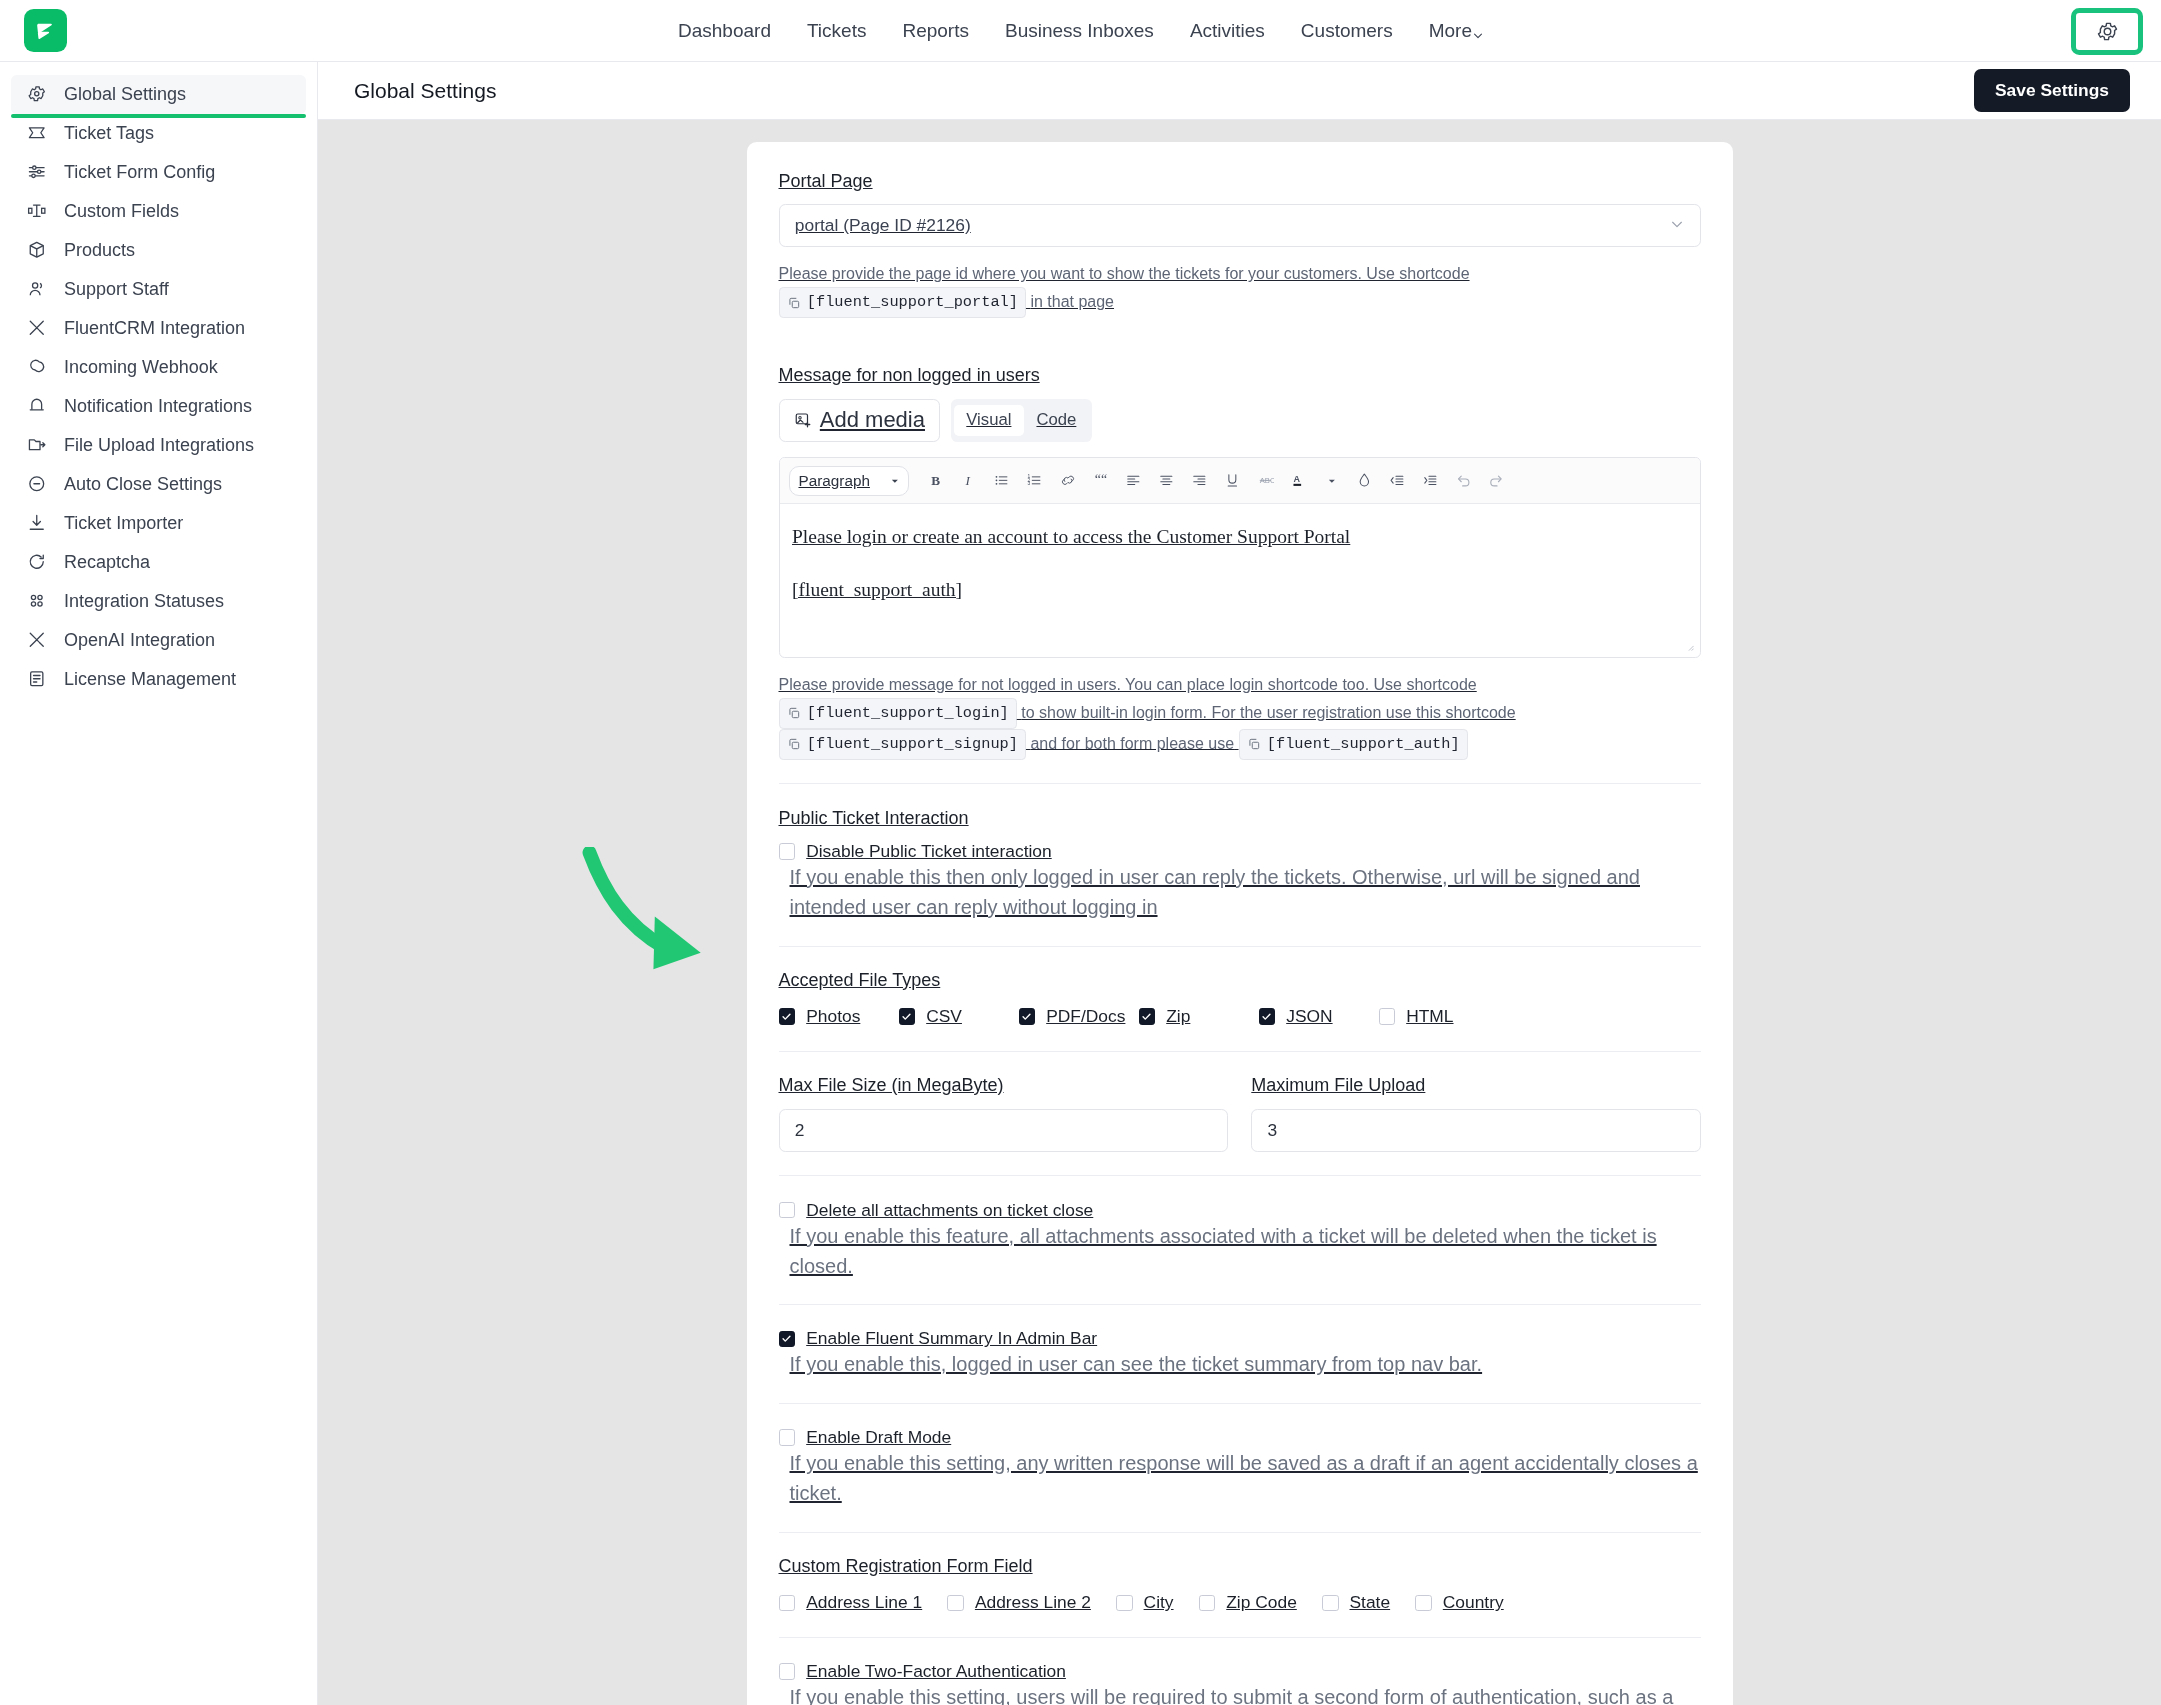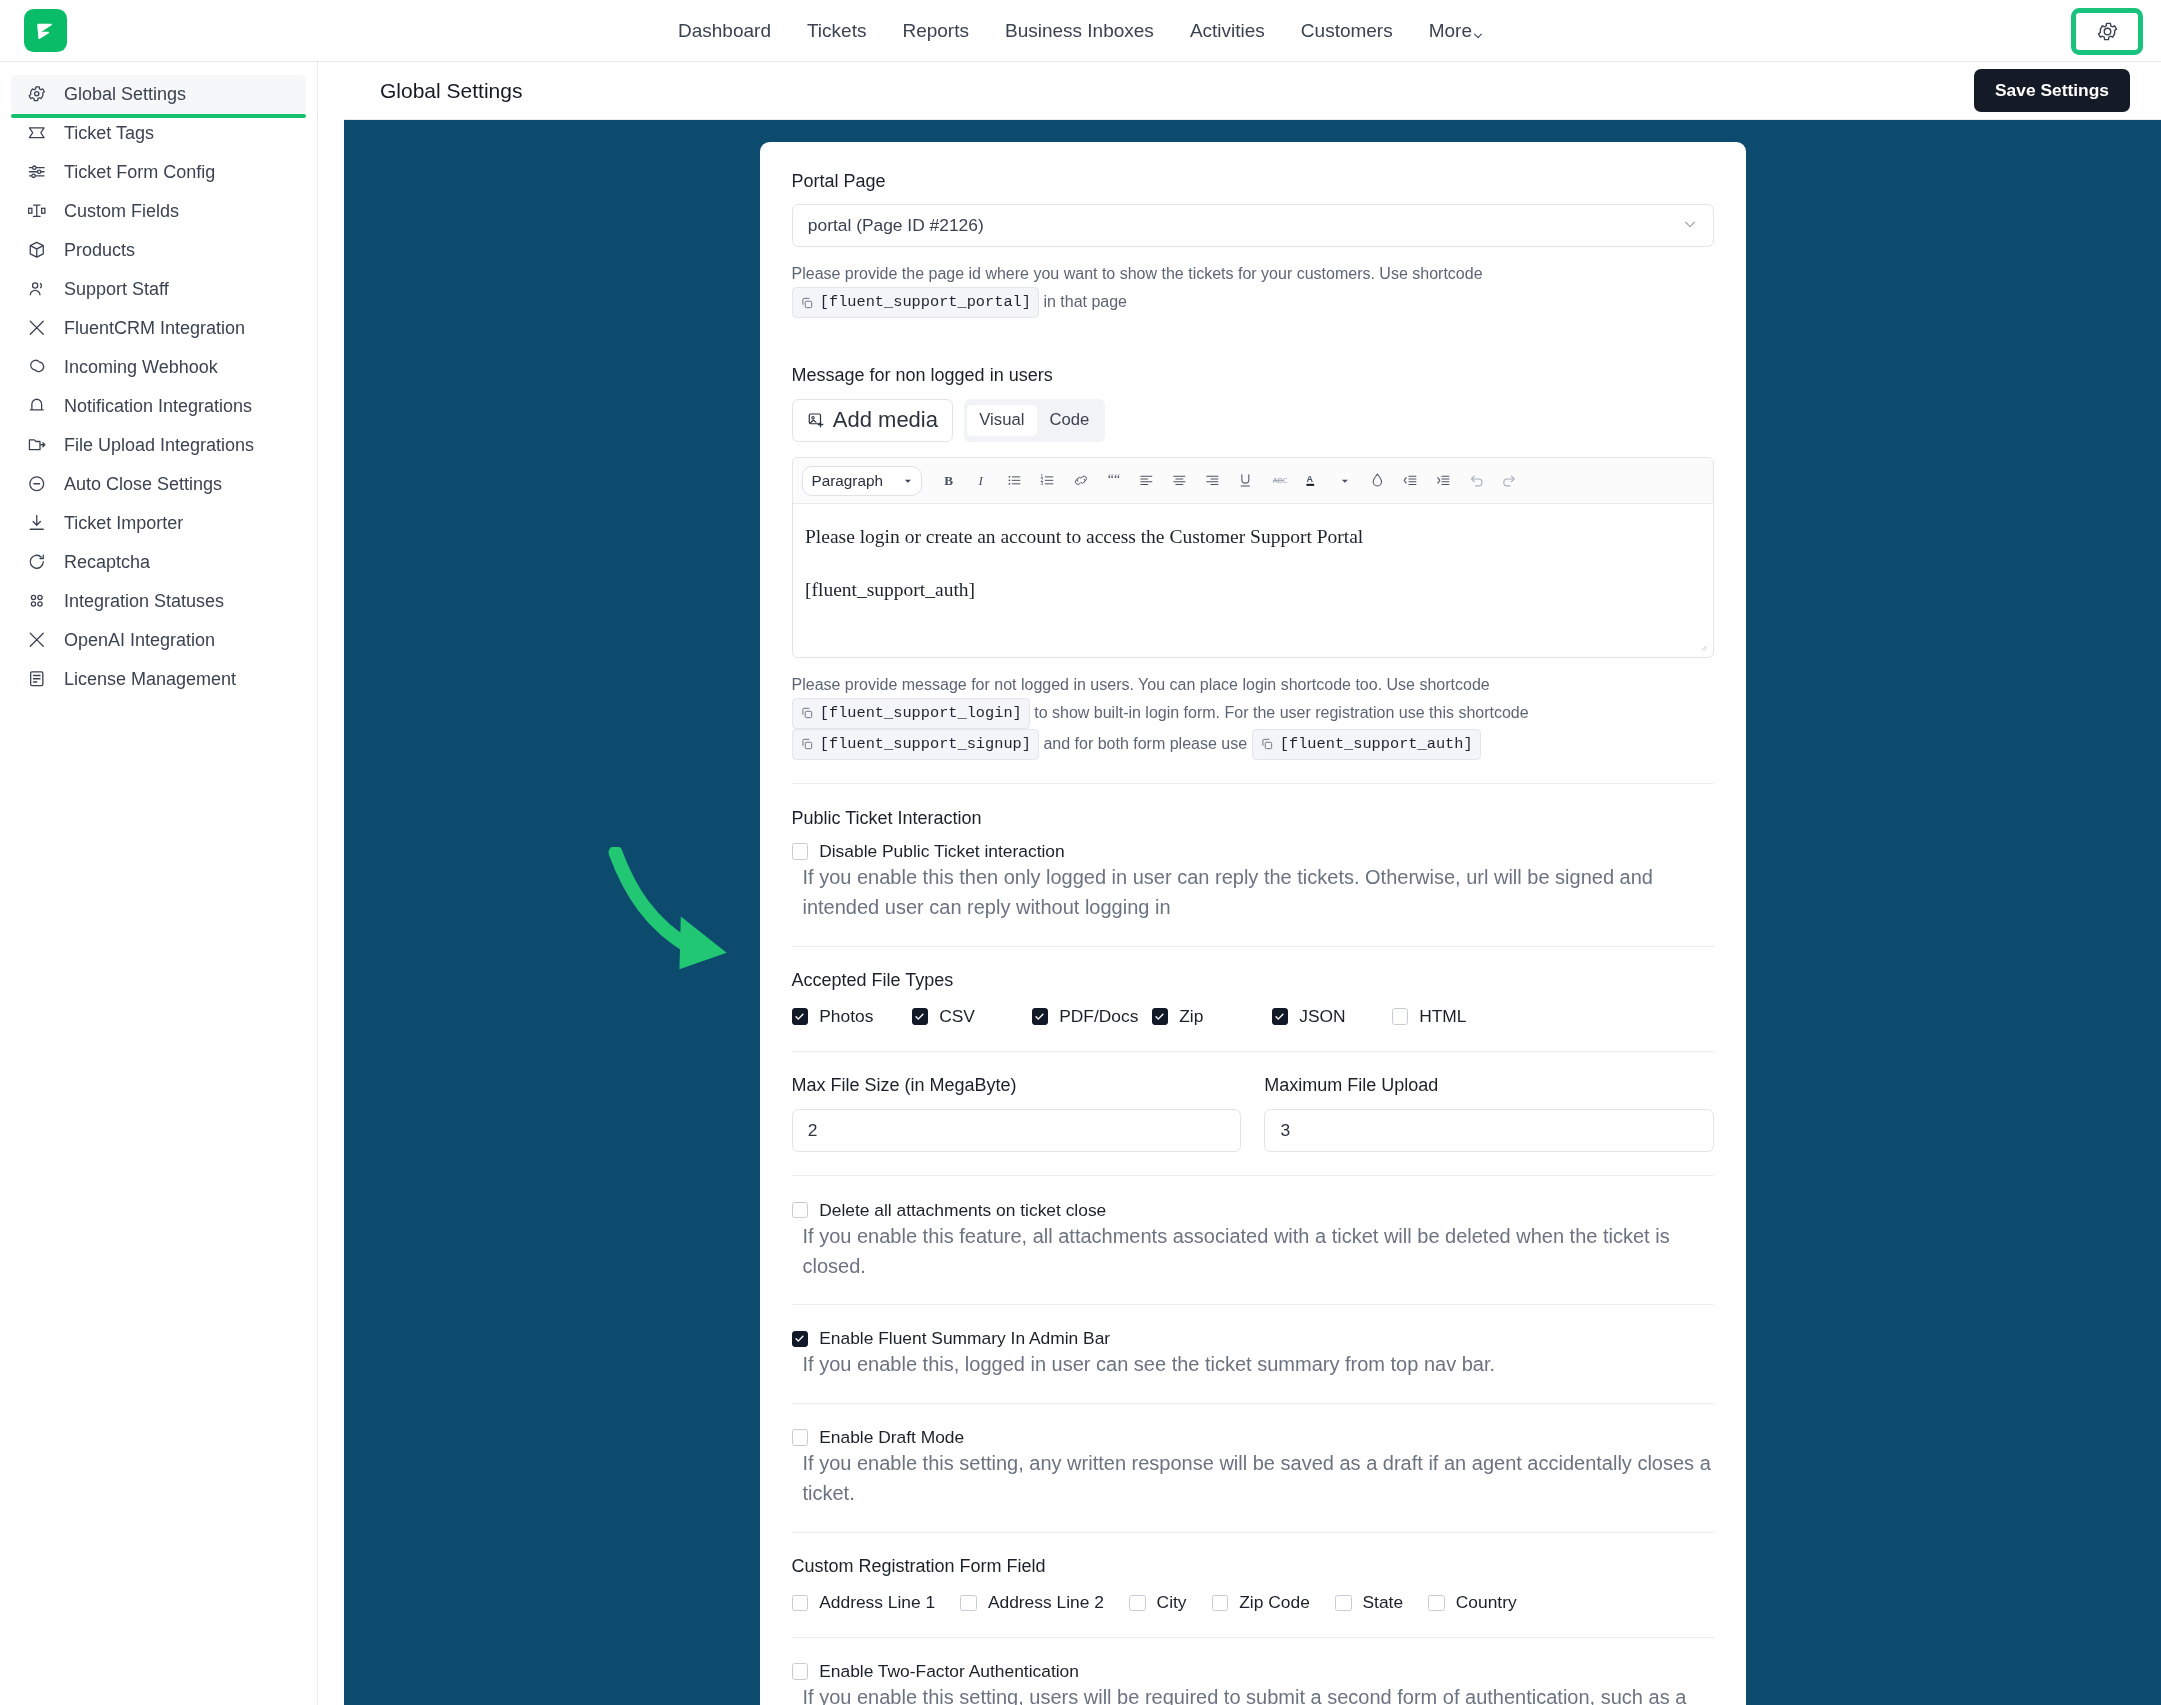--- a/index.html
+++ b/index.html
@@ -53,21 +53,21 @@
     right: 18px;
     top: 7.6px;
     width: 72px; height: 47px;
     border: 5.6px solid #19c37d;
     border-radius: 8.3px;
     background: #ffffff;
     display: flex; align-items: center; justify-content: center;
   }
 
   
-  .layout { display: flex; height: calc(1705px - 62px); gap: 26px; }
+  .layout { display: flex; height: calc(1705px - 62px); }
 
   
   .sidebar {
     width: 318px;
     flex: 0 0 318px;
     background: #ffffff;
     border-right: 0.7px solid #e8e9ee;
     padding-top: 12.5px;
   }
   .side-item {
@@ -113,25 +113,26 @@
     border-radius: 7px;
     font-size: 17.4px;
     font-weight: bold;
     padding: 11px 21px;
     font-family: inherit;
     cursor: pointer;
   }
 
   .content {
     flex: 1;
-    background: #0c4a6e;
+    background: #e5e5e5;
     overflow: hidden;
     display: flex;
     justify-content: center;
     position: relative;
+    text-decoration: underline;
   }
   .card {
     width: 986px;
     background: #ffffff;
     border-radius: 9.7px 9.7px 0 0;
     margin-top: 21.6px;
     padding: 25px 32px 0 32px;
   }
 
   

